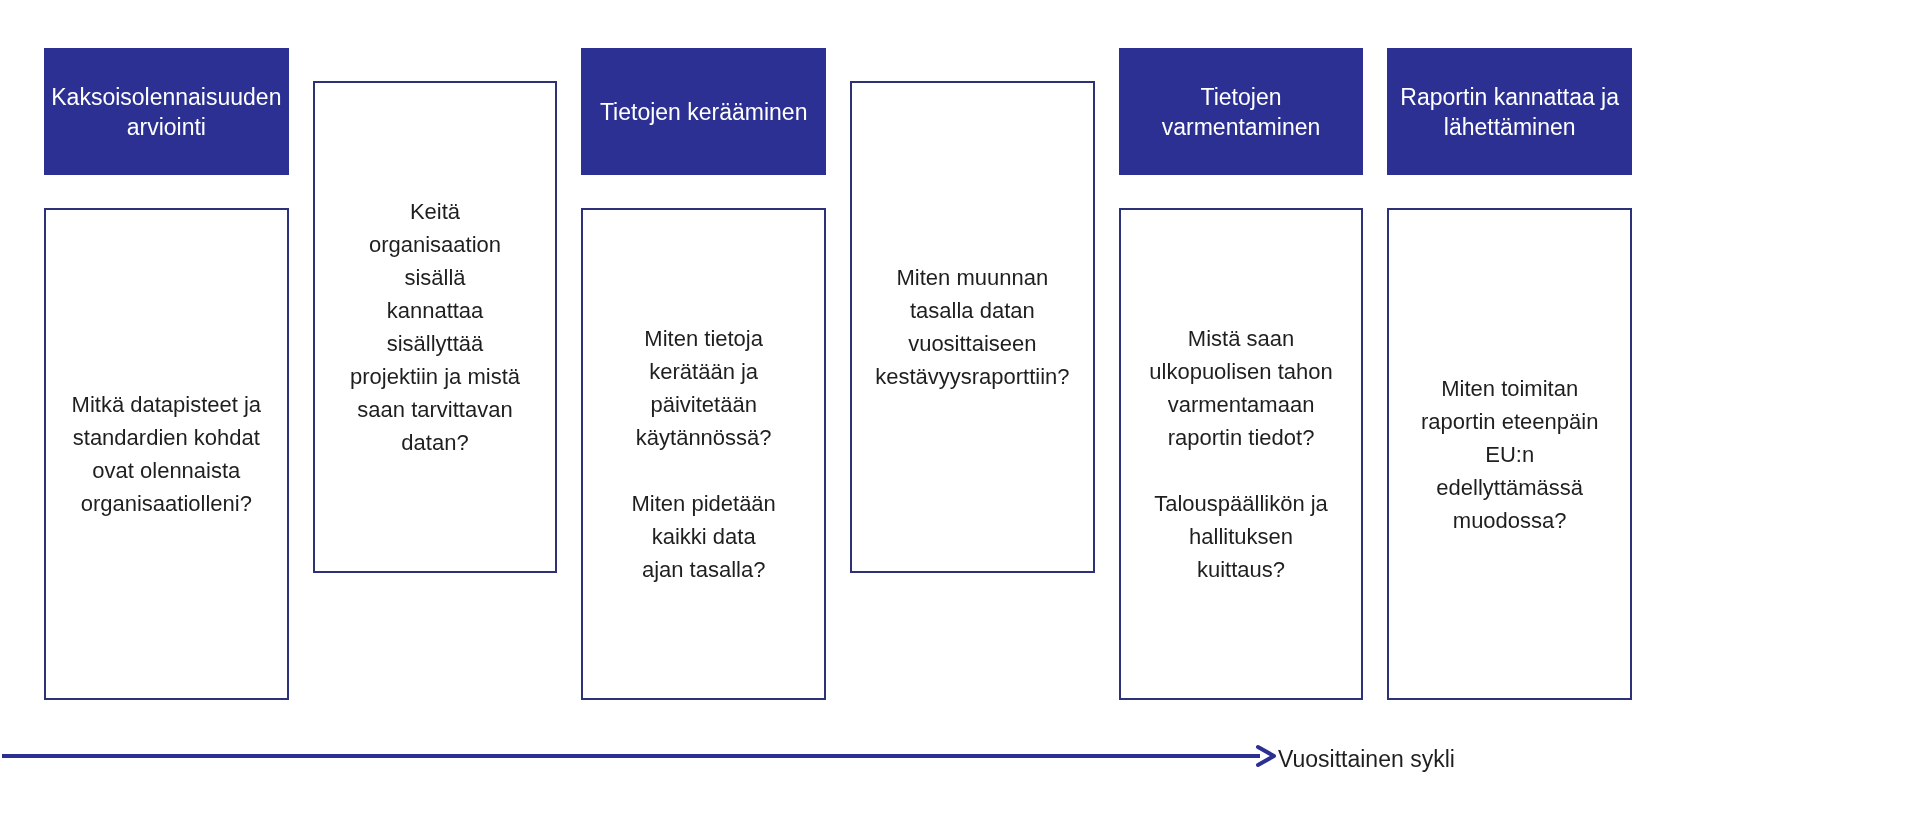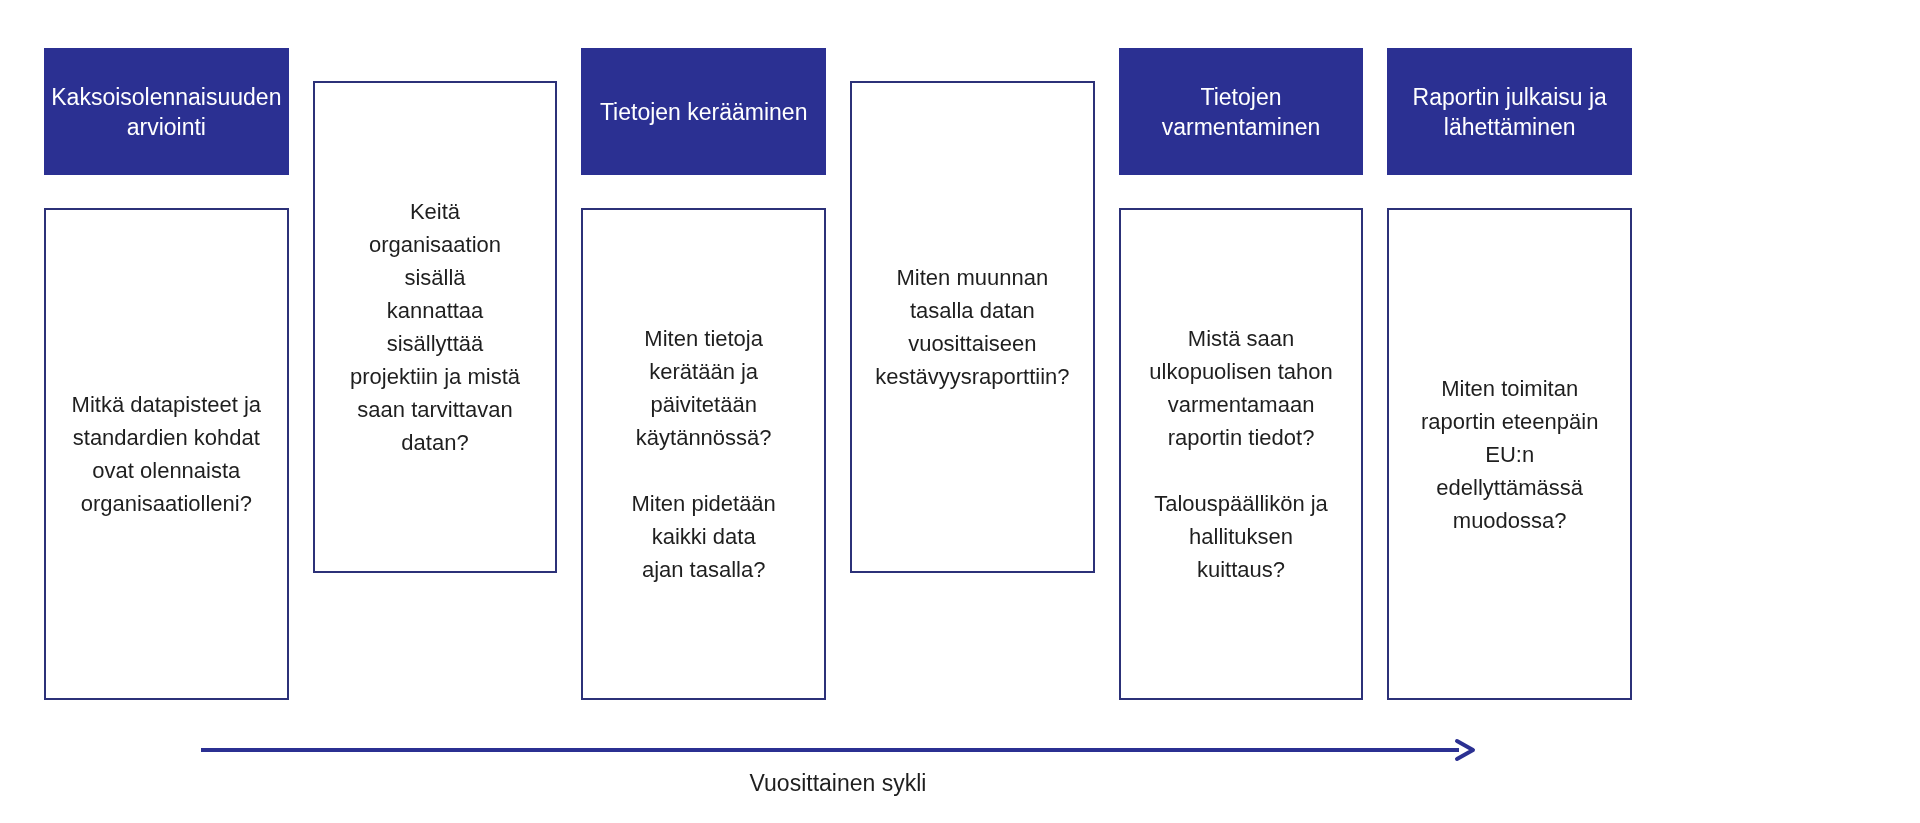--- a/index.html
+++ b/index.html
@@ -63,23 +63,22 @@
     line-height: 33px;
     padding: 10px 2px;
   }
   .body-box p {
     margin: 0;
     white-space: pre-line;
   }
   .timeline {
     margin-top: 38px;
     display: flex;
-    flex-direction: column;
+    flex-direction: row;
     align-items: center;
-    justify-content: space-between;
   }
   .timeline svg {
     display: block;
     color: var(--arrow, #2b3092);
   }
   .timeline-label {
     margin-top: 8px;
     font-size: 23px;
     color: var(--body-text, #1f1f1f);
   }
@@ -154,21 +153,21 @@
 raportin tiedot?
 
 Talouspäällikön ja
 hallituksen
 kuittaus?</p>
         </div>
       </div>
 
       <div class="column">
         <div class="header-box">
-          <span>Raportin julkaisu ja
+          <span>Raportin kannattaa ja
 lähettäminen</span>
         </div>
         <div class="body-box">
           <p>Miten toimitan
 raportin eteenpäin
 EU:n
 edellyttämässä
 muodossa?</p>
         </div>
       </div>

